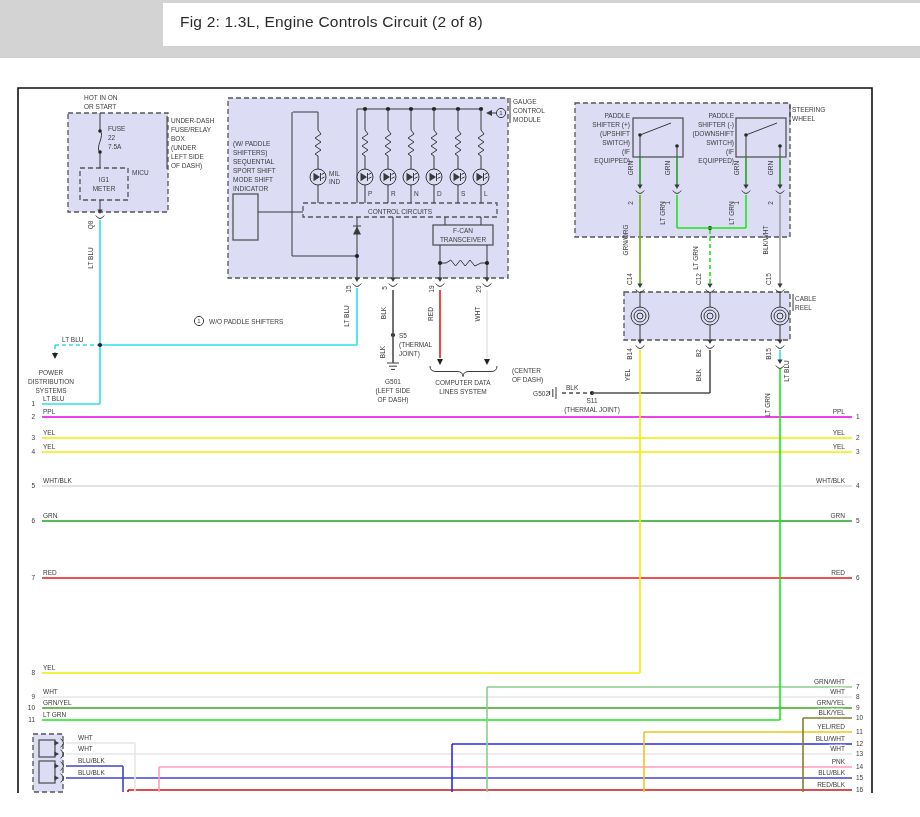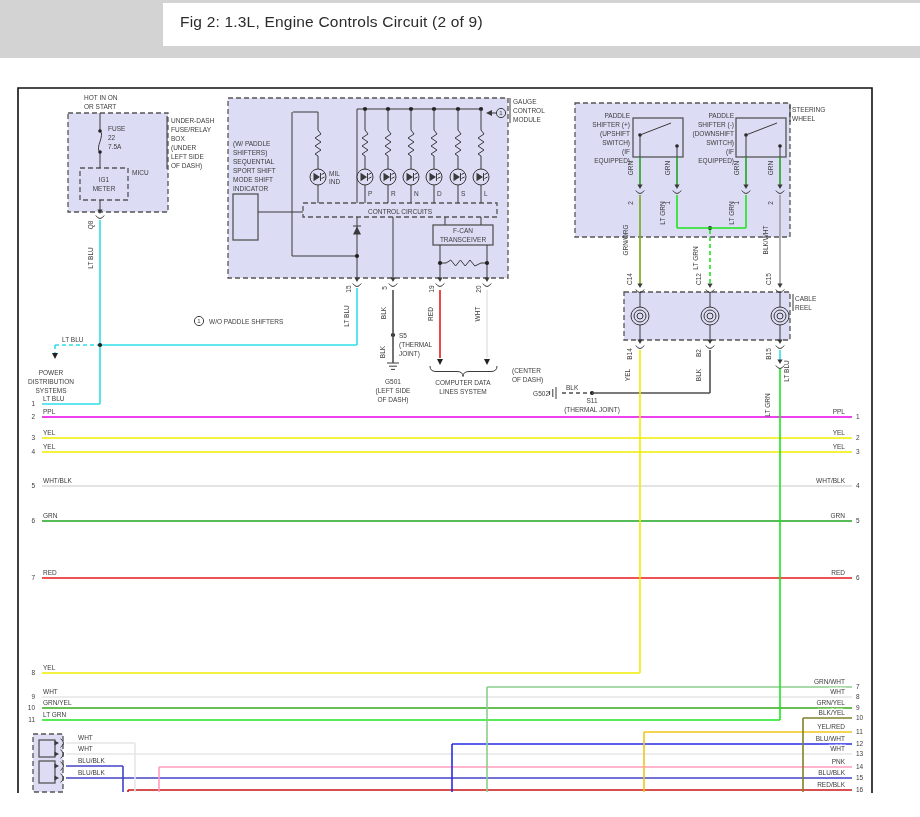--- a/index.html
+++ b/index.html
@@ -10,21 +10,21 @@
   #figtitle{position:absolute;left:180px;top:13px;font-size:15.5px;color:#2b2b2b;letter-spacing:.2px;}
   svg{position:absolute;left:0;top:0;}
   svg text{font-family:"Liberation Sans", sans-serif;}
 </style>
 </head>
 <body>
 
 <div id="app">
   <div id="topband"></div>
   <div id="titlestrip"></div>
-  <div id="figtitle">Fig 2: 1.3L, Engine Controls Circuit (2 of 9)</div>
+  <div id="figtitle">Fig 2: 1.3L, Engine Controls Circuit (2 of 8)</div>
   <svg id="schematic" width="920" height="817" viewBox="0 0 920 817">
       <path d="M18,793 L18,88 L872,88 L872,793" fill="none" stroke="#111111" stroke-width="1.6"></path>
       <rect x="68" y="113" width="100" height="99" fill="#dcdcf4" stroke="#555" stroke-width="1.3" stroke-dasharray="5,3"></rect>
       <rect x="80" y="168" width="48" height="32" fill="#dcdcf4" stroke="#555" stroke-width="1.3" stroke-dasharray="5,3"></rect>
       <rect x="228" y="98" width="280" height="180" fill="#dcdcf4" stroke="#555" stroke-width="1.3" stroke-dasharray="5,3"></rect>
       <rect x="233" y="194" width="25" height="46" fill="#dcdcf4" stroke="#555" stroke-width="1.3"></rect>
       <rect x="303" y="203" width="194" height="14" fill="#dcdcf4" stroke="#555" stroke-width="1.3" stroke-dasharray="5,3"></rect>
       <rect x="433" y="225" width="60" height="20" fill="#dcdcf4" stroke="#555" stroke-width="1.3"></rect>
       <rect x="575" y="103" width="215" height="134" fill="#dcdcf4" stroke="#555" stroke-width="1.3" stroke-dasharray="5,3"></rect>
       <rect x="633" y="118" width="50" height="39" fill="#dcdcf4" stroke="#555" stroke-width="1.3"></rect>

